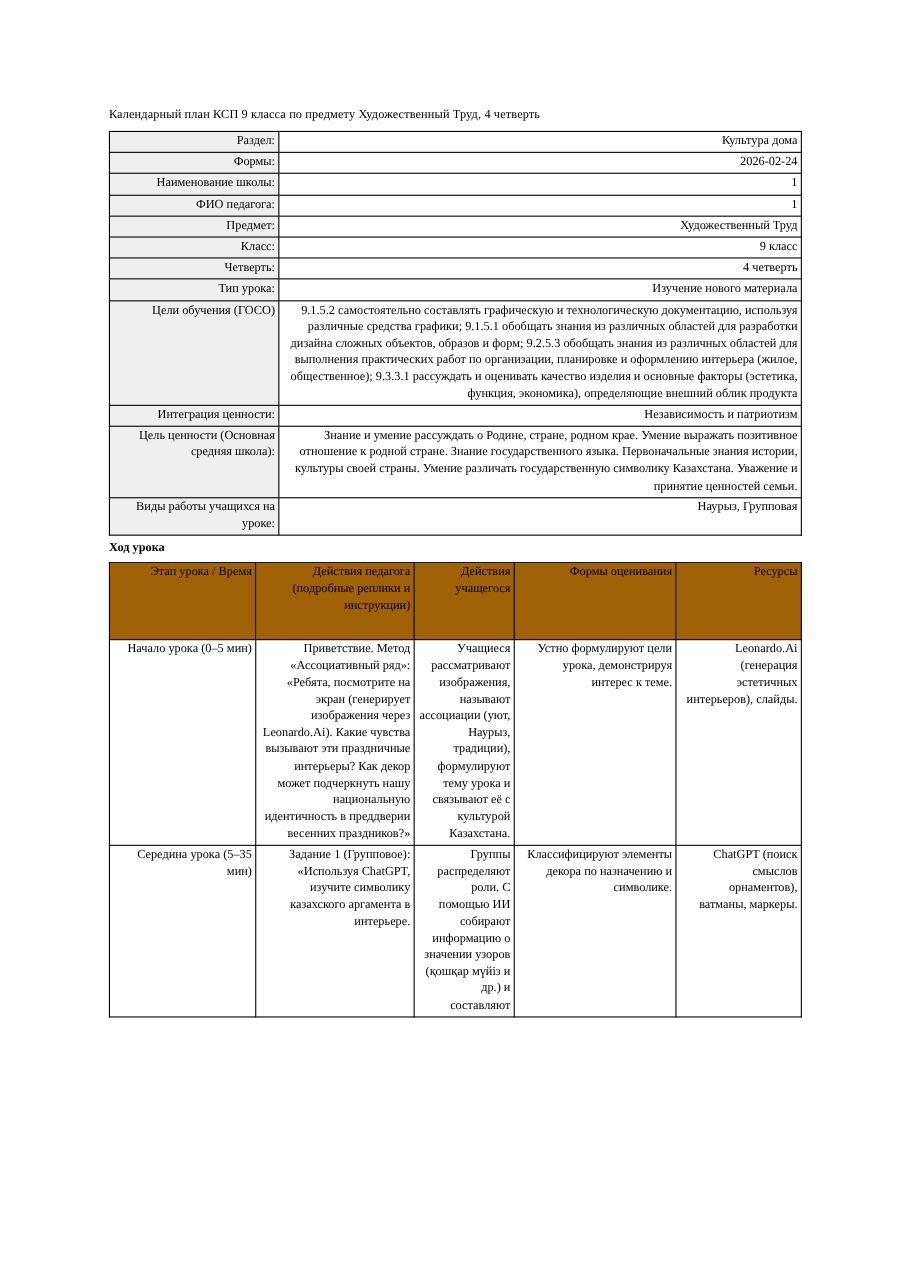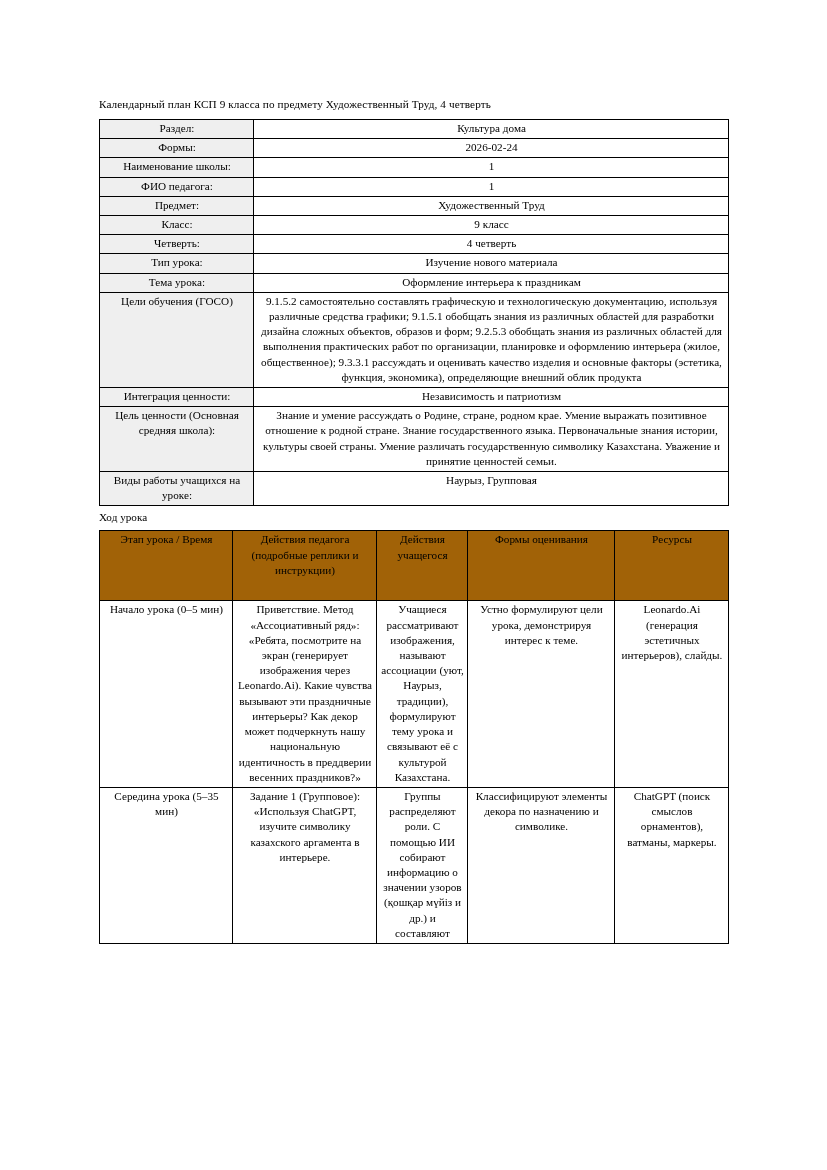--- a/index.html
+++ b/index.html
@@ -31,33 +31,34 @@
     font-size: 11.2px;
     line-height: 15px;
     margin: 0 0 7px 0;
     white-space: nowrap;
     letter-spacing: 0.01em;
   }
   .section-label {
     font-size: 11.2px;
     line-height: 15px;
     margin: 4px 0 5px 0;
+    font-weight: bold;
   }
   table {
     border-collapse: collapse;
     table-layout: fixed;
     width: 629px;
     font-size: 11.2px;
     line-height: 15.2px;
   }
   table td, table th {
     border: 1px solid #000000;
     vertical-align: top;
     padding: 1px 3px 2px 4px;
-    text-align: center;
+    text-align: right;
     font-weight: normal;
     word-wrap: break-word;
     overflow-wrap: break-word;
     hyphens: none;
   }
   
   .info-table col.c1 { width: 154px; }
   .info-table col.c2 { width: 475px; }
   .info-table td.label {
     background: #efefef;
@@ -120,24 +121,20 @@
         </tr>
         <tr>
           <td class="label">Четверть:</td>
           <td class="value">4 четверть</td>
         </tr>
         <tr>
           <td class="label">Тип урока:</td>
           <td class="value">Изучение нового материала</td>
         </tr>
         <tr>
-          <td class="label">Тема урока:</td>
-          <td class="value">Оформление интерьера к праздникам</td>
-        </tr>
-        <tr>
           <td class="label">Цели обучения (ГОСО)</td>
           <td class="value">9.1.5.2 самостоятельно составлять графическую и технологическую документацию, используя различные средства графики; 9.1.5.1 обобщать знания из различных областей для разработки дизайна сложных объектов, образов и форм; 9.2.5.3 обобщать знания из различных областей для выполнения практических работ по организации, планировке и оформлению интерьера (жилое, общественное); 9.3.3.1 рассуждать и оценивать качество изделия и основные факторы (эстетика, функция, экономика), определяющие внешний облик продукта</td>
         </tr>
         <tr>
           <td class="label">Интеграция ценности:</td>
           <td class="value">Независимость и патриотизм</td>
         </tr>
         <tr>
           <td class="label">Цель ценности (Основная средняя школа):</td>
           <td class="value">Знание и умение рассуждать о Родине, стране, родном крае. Умение выражать позитивное отношение к родной стране. Знание государственного языка. Первоначальные знания истории, культуры своей страны. Умение различать государственную символику Казахстана. Уважение и принятие ценностей семьи.</td>

